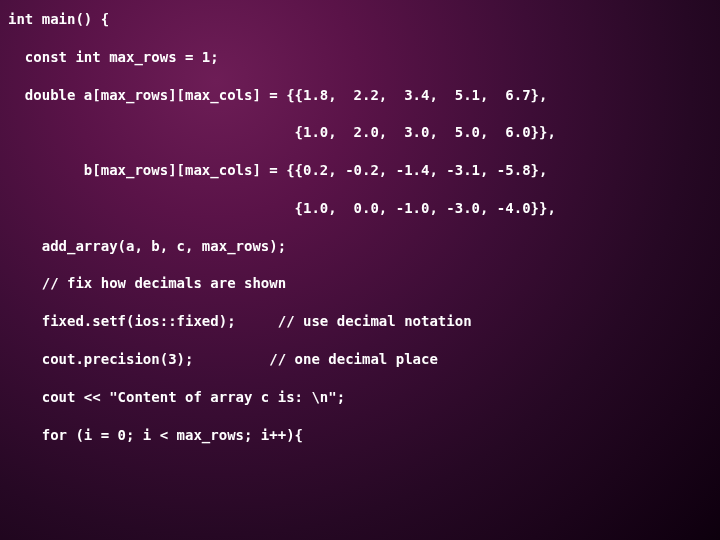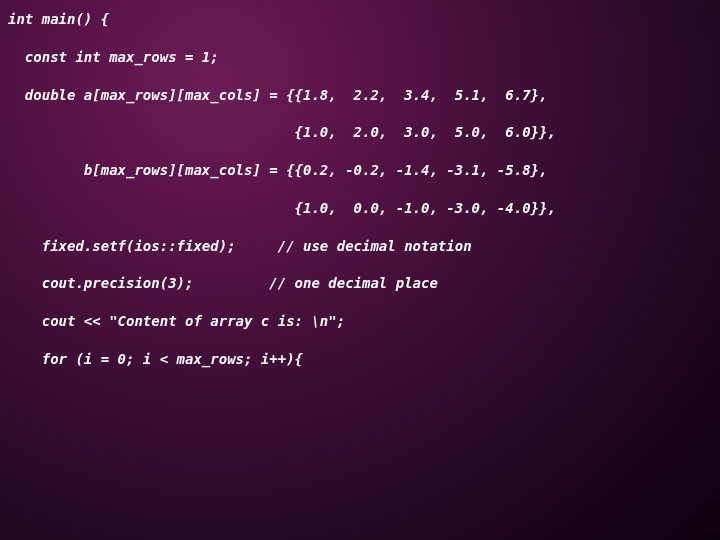--- a/index.html
+++ b/index.html
@@ -21,31 +21,33 @@
     font-size: 14px;
     font-weight: bold;
     line-height: 1.35;
     color: #ffffff;
   }
   pre {
     margin: 0;
     padding: 10px 8px;
     white-space: pre;
   }
-  .line { display: block; font-style: italic; }
+  .line { display: block; }
 </style>
 </head>
 <body>
 
 <pre><span class="line">int main() {</span>
 <span class="line">  const int max_rows = 1;</span>
 <span class="line">  double a[max_rows][max_cols] = {{1.8,  2.2,  3.4,  5.1,  6.7},</span>
 <span class="line">                                  {1.0,  2.0,  3.0,  5.0,  6.0}},</span>
 <span class="line">         b[max_rows][max_cols] = {{0.2, -0.2, -1.4, -3.1, -5.8},</span>
 <span class="line">                                  {1.0,  0.0, -1.0, -3.0, -4.0}},</span>
+<span class="line">    add_array(a, b, c, max_rows);</span>
+<span class="line">    // fix how decimals are shown</span>
 <span class="line">    fixed.setf(ios::fixed);     // use decimal notation</span>
 <span class="line">    cout.precision(3);         // one decimal place</span>
 <span class="line">    cout &lt;&lt; "Content of array c is: \n";</span>
 <span class="line">    for (i = 0; i &lt; max_rows; i++){</span>
 
 
 
 
 
 

